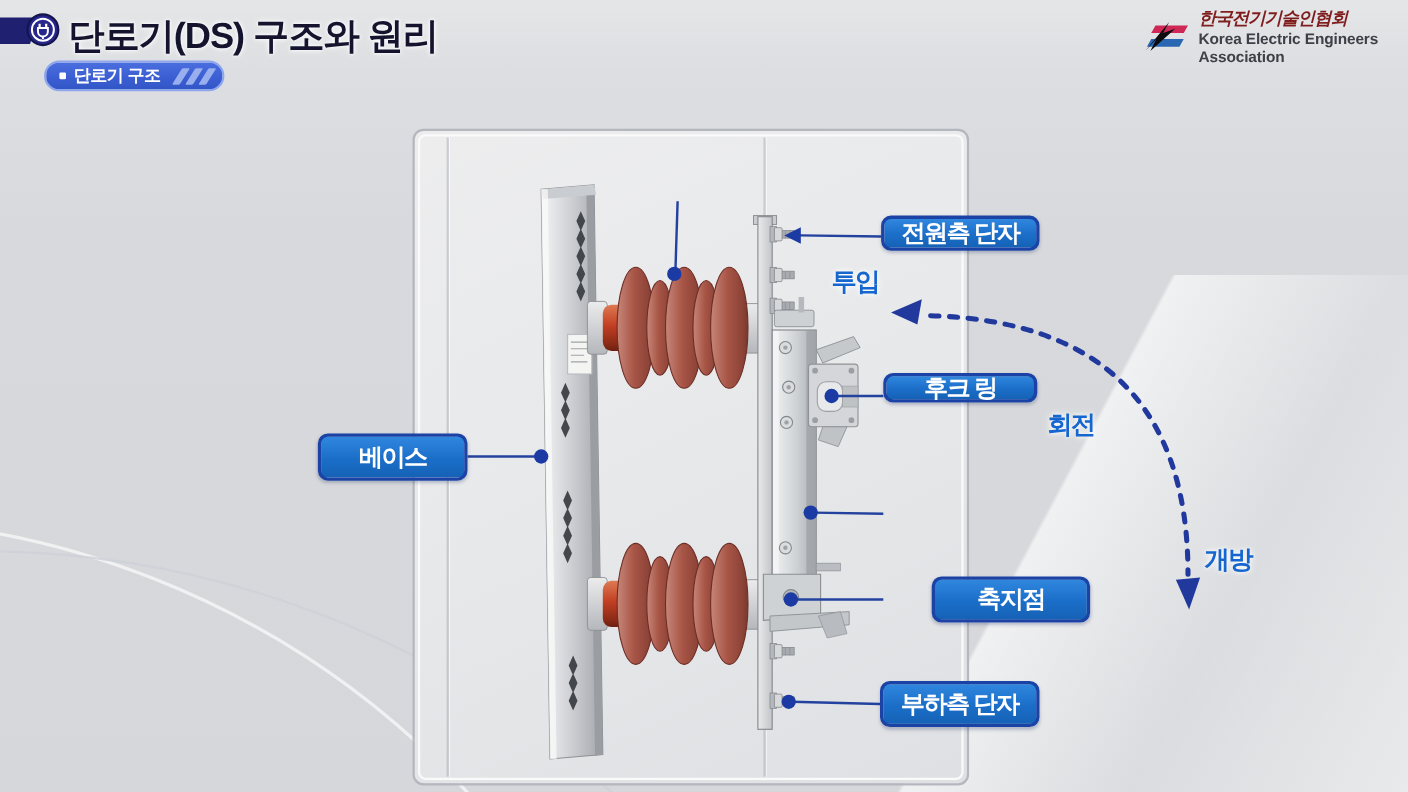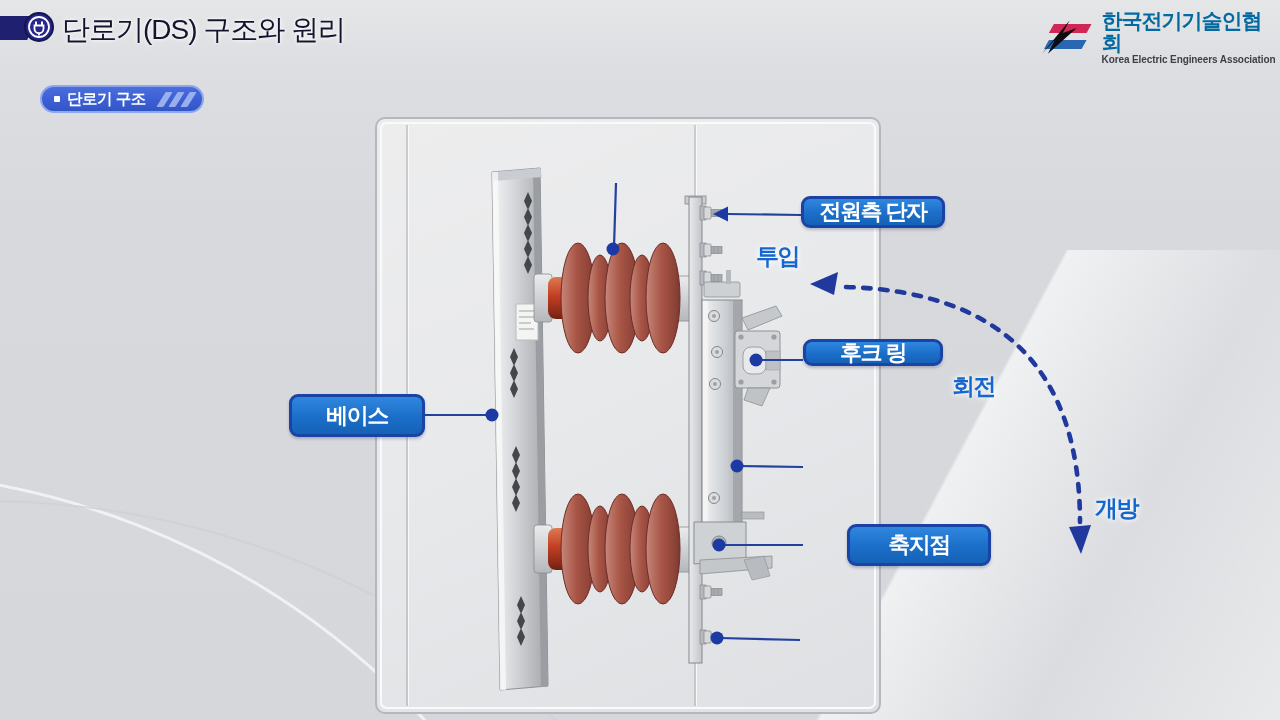--- a/index.html
+++ b/index.html
@@ -15,35 +15,35 @@
   .arc2{left:-880px;top:500px;width:1720px;height:1720px;border:2px solid rgba(205,209,215,.8);}
   .diag{position:absolute;right:0;bottom:0;width:760px;height:470px;z-index:0;pointer-events:none;
     background:linear-gradient(118deg,rgba(0,0,0,0) 54%,rgba(250,251,252,.7) 54.4%,rgba(233,235,238,.25) 75%,rgba(248,249,250,.55) 100%);}
   
   .ribbon{position:absolute;left:0;top:16px;width:36px;height:24px;background:#202070;z-index:3;
     transform:skewX(-20deg);transform-origin:0 0;}
   .title-icon{position:absolute;left:24px;top:12px;width:30px;height:30px;border-radius:50%;
     background:#26268c;border:2px solid #15154e;box-sizing:border-box;z-index:4;
     display:flex;align-items:center;justify-content:center;}
   .title-icon svg{display:block;}
-  h1.page-title{position:absolute;left:62px;top:11px;margin:0;font-size:28px;font-weight:normal;
+  h1.page-title{position:absolute;left:62px;top:11px;margin:0;font-size:33px;font-weight:bold;
     color:#14142f;letter-spacing:-1px;z-index:4;
     text-shadow:0 0 3px #fff,0 0 6px rgba(255,255,255,.9);}
   .badge{position:absolute;left:40px;top:55px;height:28px;z-index:4;box-sizing:border-box;
     display:flex;align-items:center;gap:7px;padding:0 56px 0 12px;border-radius:15px;
     background:linear-gradient(180deg,#4a6ede 0%,#3a5ed2 60%,#3356c6 100%);
-    border:2px solid #8ea6ec;color:#fff;font-size:15.5px;font-weight:bold;letter-spacing:-0.5px;margin-top:30px;}
+    border:2px solid #8ea6ec;color:#fff;font-size:15.5px;font-weight:bold;letter-spacing:-0.5px;}
   .badge .bullet{width:6px;height:6px;background:#fff;border-radius:1px;display:inline-block;}
   .badge .slashes{position:absolute;right:10px;top:5px;display:flex;gap:5px;}
   .badge .slashes i{display:block;width:7px;height:15px;background:#a3b7f1;opacity:.9;
     transform:skewX(-32deg);border-radius:1px;}
   
   .logo{position:absolute;left:1038px;top:10px;display:flex;align-items:center;gap:8px;z-index:4;}
-  .logo-ko{font-size:21px;font-weight:bold;color:#0369a1;letter-spacing:-1px;line-height:1.05;}
-  .logo-en{font-size:10px;font-weight:bold;color:#3d4046;letter-spacing:-0.1px;}
+  .logo-ko{font-size:16px;font-weight:bold;color:#7f1d1d;letter-spacing:-1px;line-height:1.05;font-style:italic;}
+  .logo-en{font-size:14px;font-weight:bold;color:#3d4046;letter-spacing:-0.1px;}
   
   .panel{position:absolute;left:375px;top:117px;width:506px;height:597px;z-index:1;
     border:2px solid #b4b7bd;border-radius:10px;box-sizing:border-box;
     background:linear-gradient(155deg,#ededee 0%,#e8e9eb 45%,#dee0e3 100%);}
   .panel::before{content:"";position:absolute;inset:3px;border:2px solid rgba(251,251,252,.95);
     border-radius:7px;pointer-events:none;}
   .wall-line{position:absolute;top:6px;bottom:6px;width:2px;
     background:linear-gradient(180deg,#c9ccd1,#c3c6cb);box-shadow:1px 0 0 rgba(255,255,255,.75);}
   .wl1{left:29px;} .wl2{left:317px;}
   
@@ -276,18 +276,19 @@
       <path d="M 846 287 Q 1080 294 1080 522" fill="none" stroke="#21389d" stroke-width="4.6" stroke-dasharray="7.5 9.5" stroke-linecap="round"></path>
       <polygon points="810,284 838,272 834,295" fill="#21389d"></polygon>
       <polygon points="1069,527 1091,525 1081,554" fill="#21389d"></polygon>
     </g>
   </svg>
 
   <div class="plabel" style="left:801px;top:196px;width:144px;height:32px">전원측 단자</div>
   <div class="plabel" style="left:803px;top:339px;width:140px;height:27px">후크 링</div>
   <div class="plabel" style="left:289px;top:394px;width:136px;height:43px">베이스</div>
   <div class="plabel" style="left:847px;top:524px;width:144px;height:42px">축지점</div>
+  <div class="plabel" style="left:800px;top:619px;width:145px;height:42px">부하측 단자</div>
 
   <div class="action" style="left:756px;top:241px">투입</div>
   <div class="action" style="left:952px;top:371px">회전</div>
   <div class="action" style="left:1095px;top:493px">개방</div>
 
 </div>
 
 </body></html>

